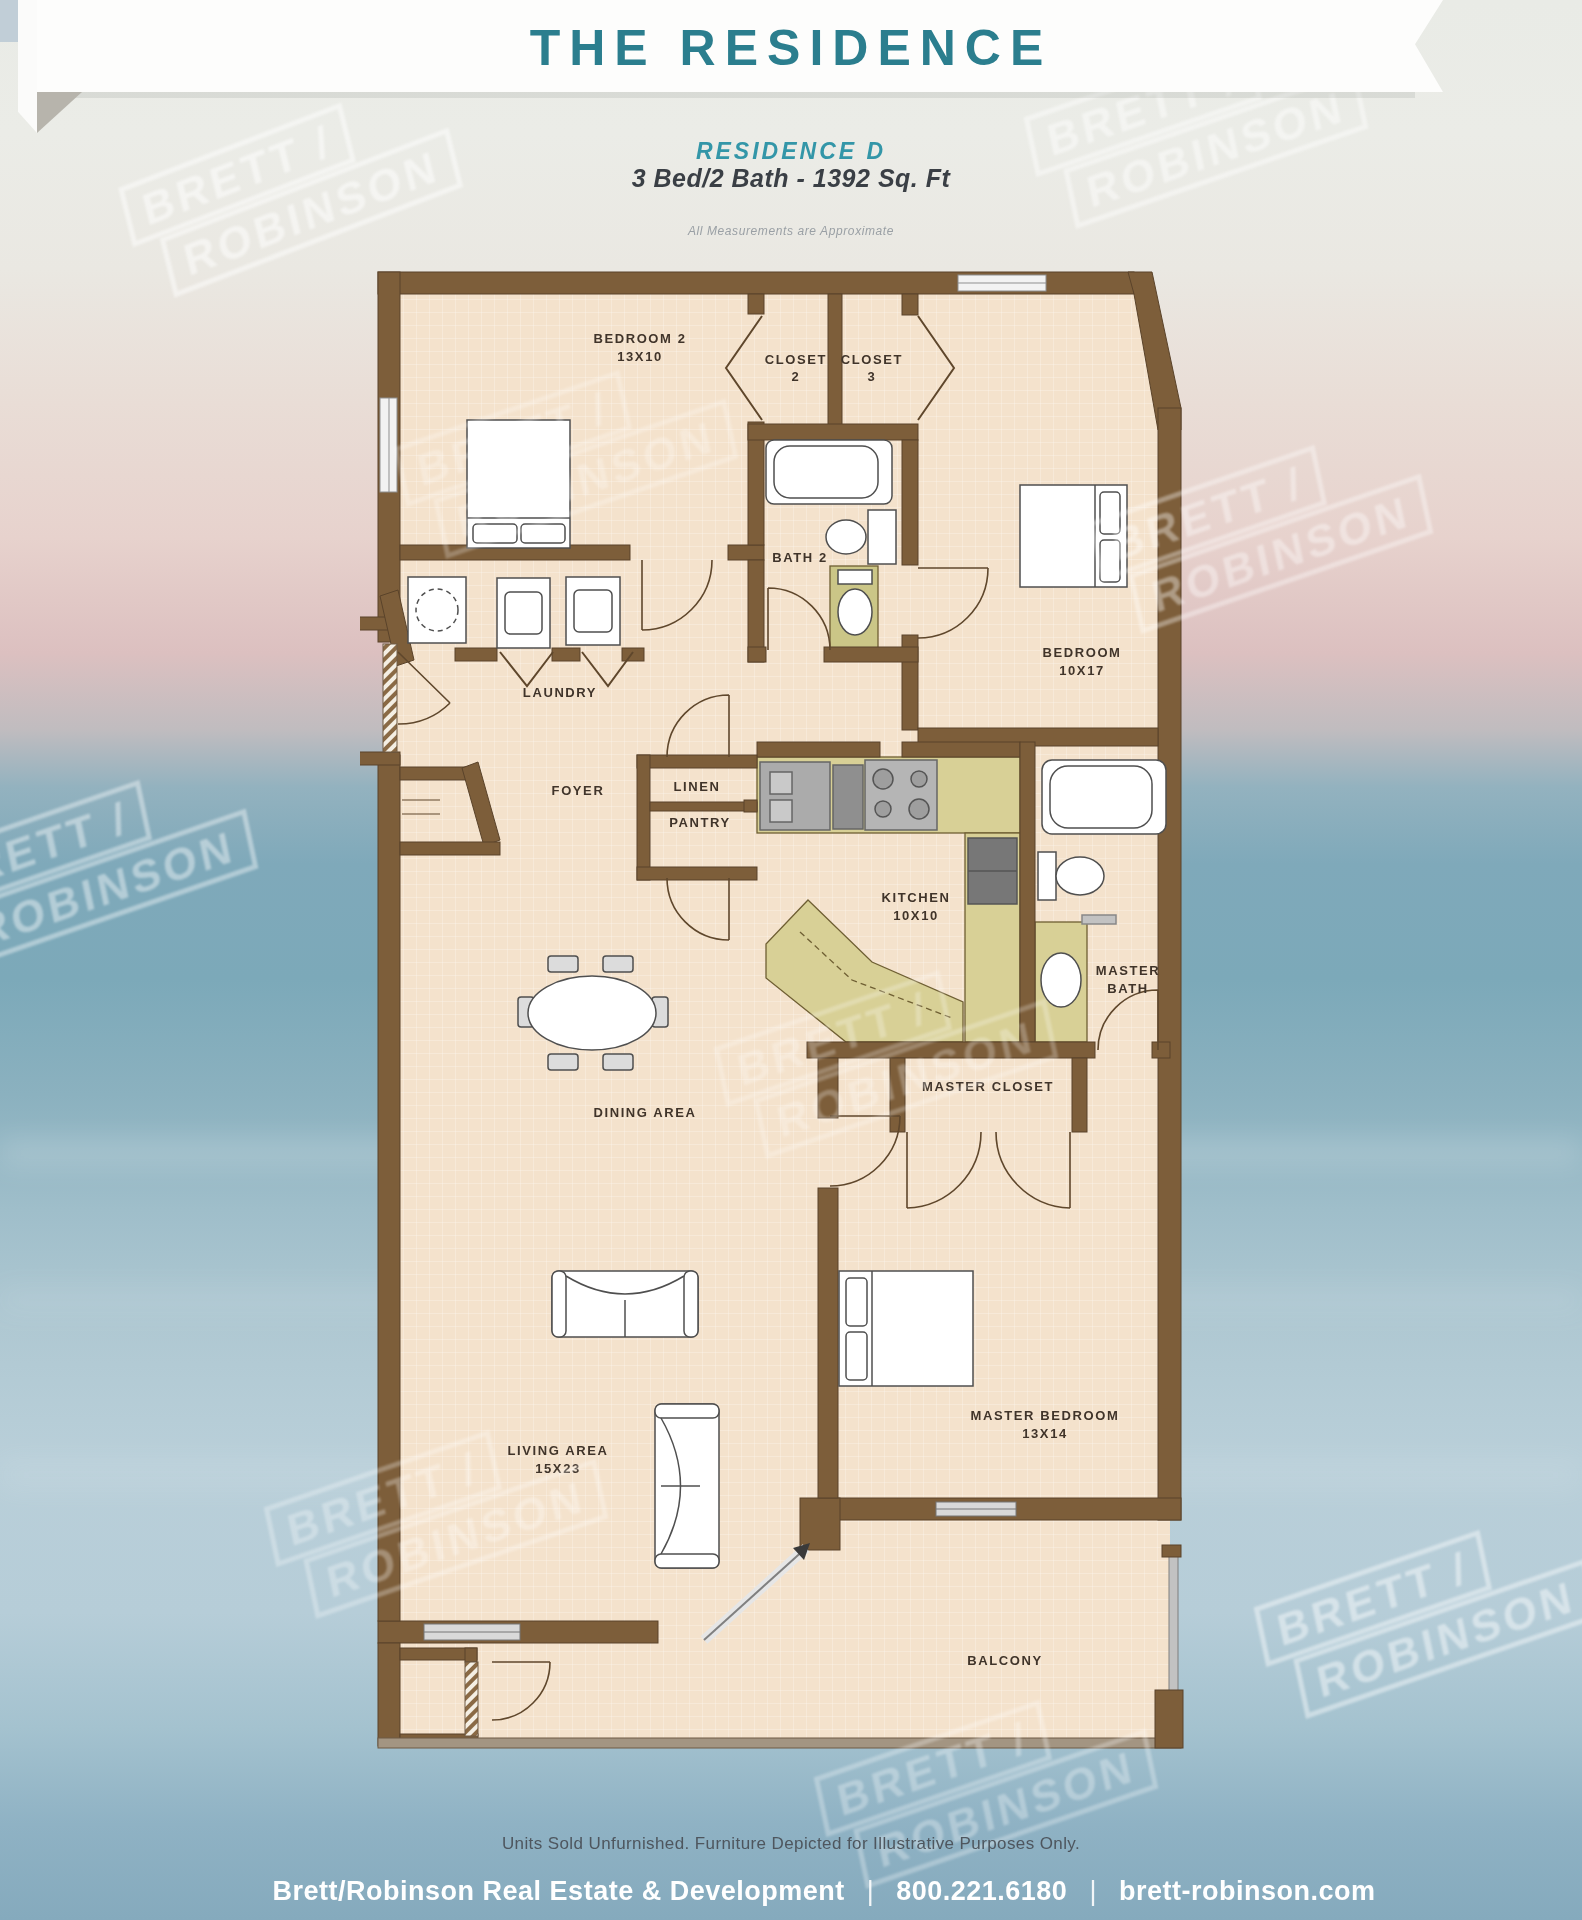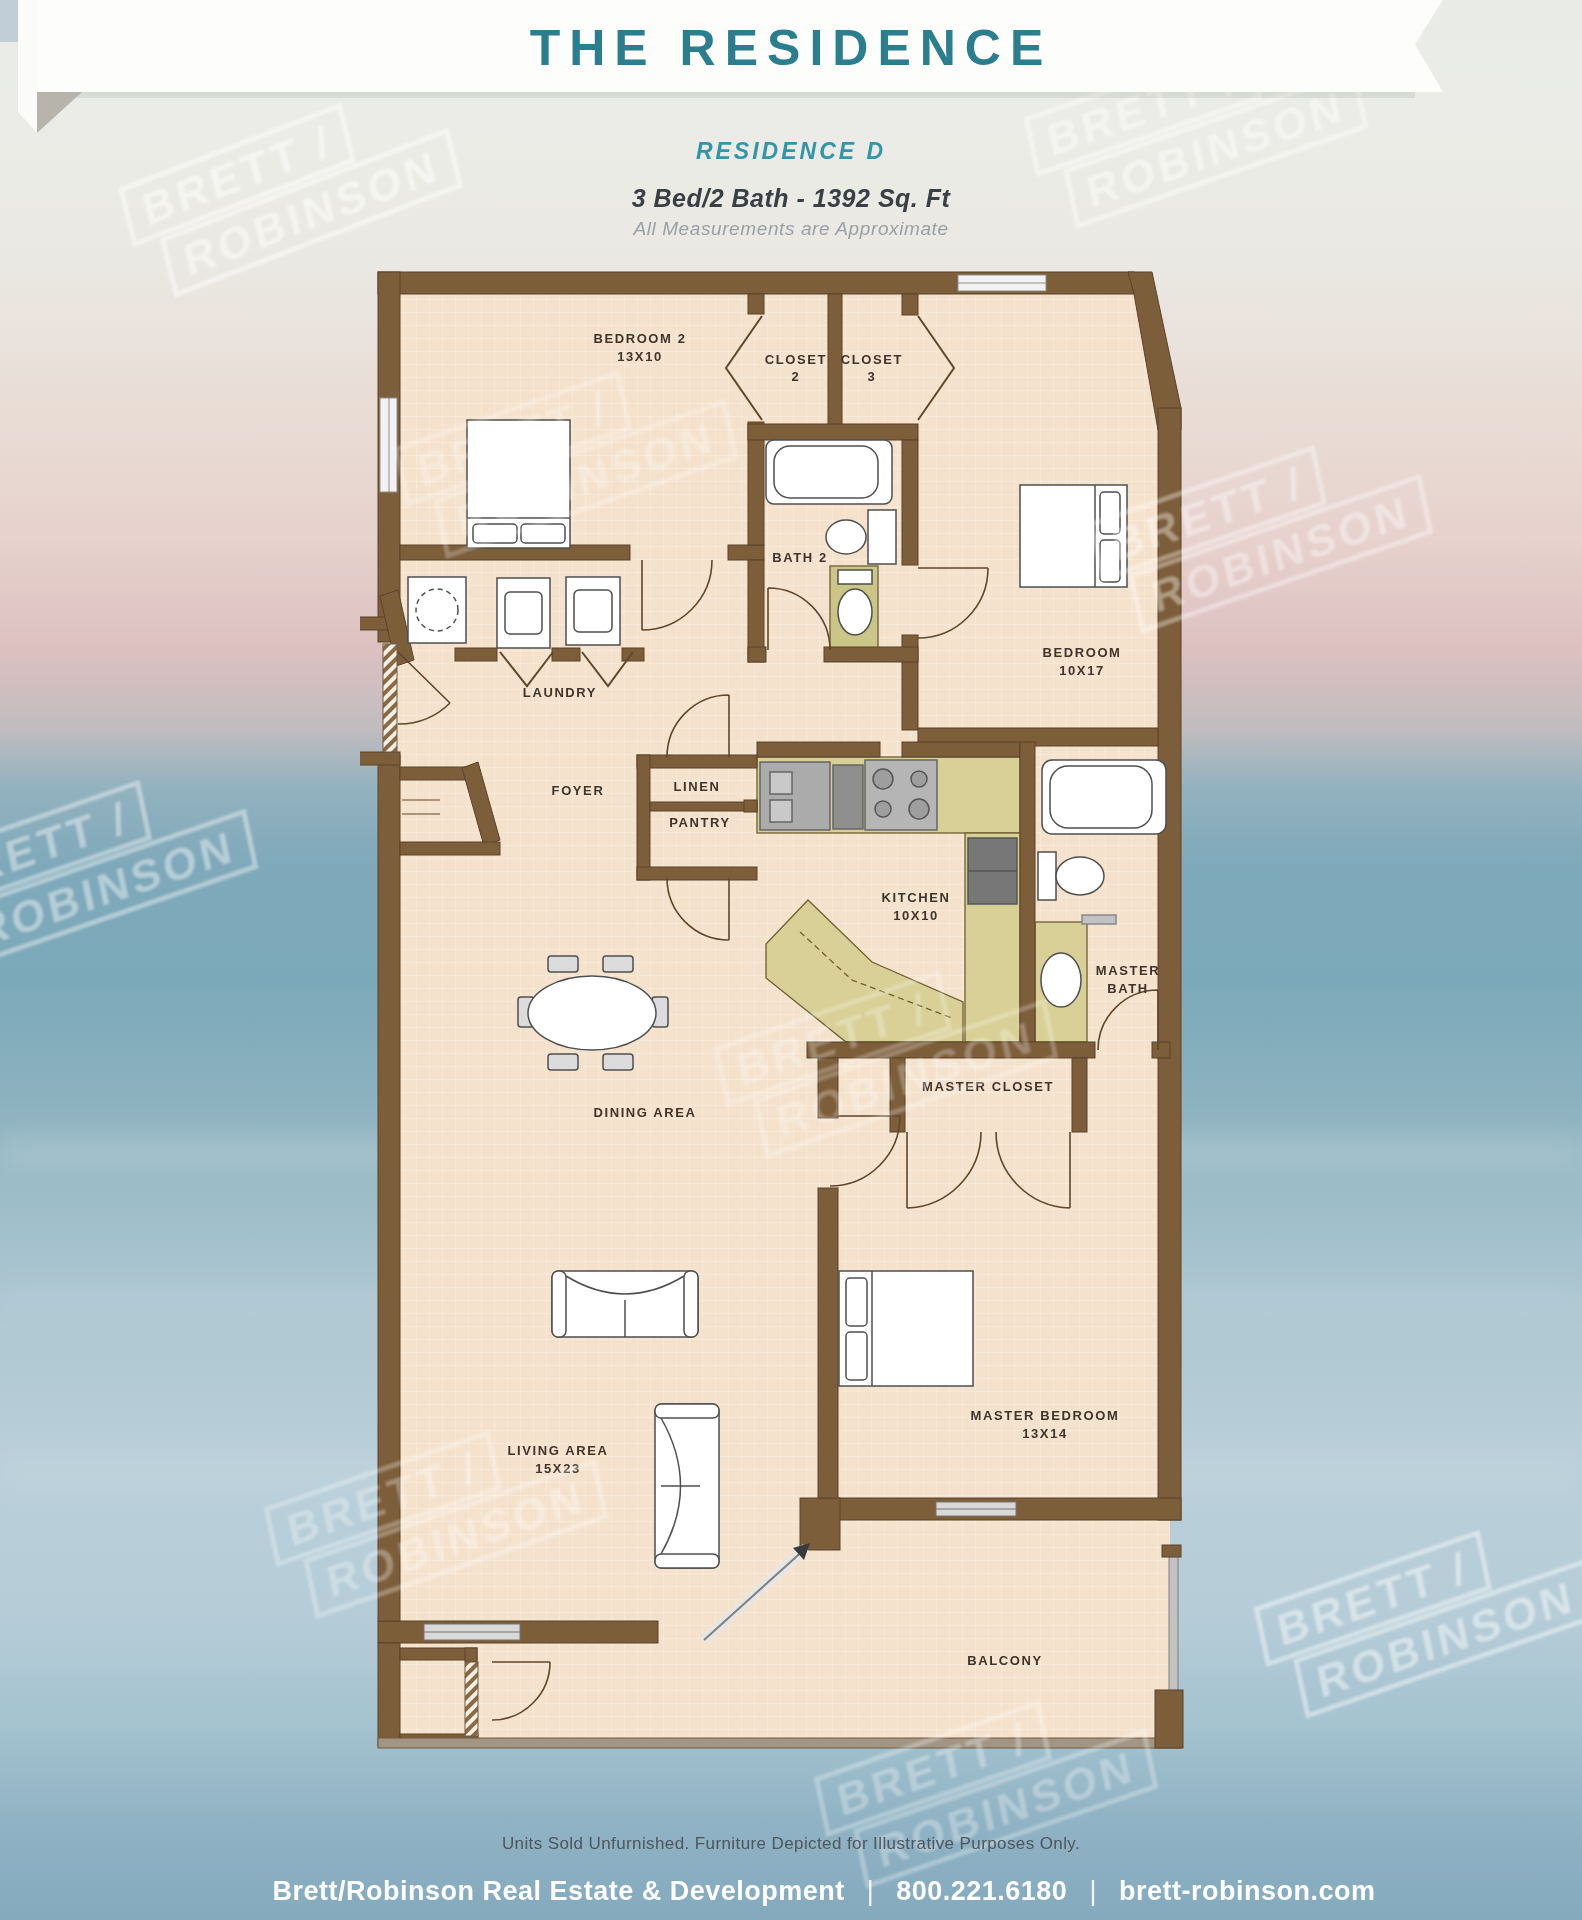--- a/index.html
+++ b/index.html
@@ -17,22 +17,22 @@
     clip-path:polygon(0 0,100% 0,calc(100% - 28px) 48%,100% 100%,0 100%);}
   .banner-shadow{position:absolute;left:37px;top:92px;width:1378px;height:6px;background:rgba(90,95,90,.12);z-index:3;}
   .banner-tail{position:absolute;left:18px;top:0;width:19px;height:133px;background:#fbfbfa;z-index:4;
     clip-path:polygon(0 0,100% 0,100% 100%,0 84%);}
   .banner-fold{position:absolute;left:37px;top:92px;width:0;height:0;z-index:4;
     border-top:41px solid #b7b4ac;border-right:45px solid transparent;}
   .banner-title{position:absolute;left:0;top:0;width:100%;height:104px;line-height:96px;text-align:center;
     color:#2b7e8e;font-size:50px;font-weight:bold;letter-spacing:9px;z-index:5;}
   .sub{position:absolute;left:0;width:100%;text-align:center;z-index:5;font-style:italic;}
   .sub-res{top:138px;color:#3396a8;font-size:23px;font-weight:bold;letter-spacing:3px;}
-  .sub-spec{top:184px;color:#3a3f45;font-size:25px;font-weight:bold;letter-spacing:.5px;}
-  .sub-note{top:218px;color:#9aa0a5;font-size:19px;letter-spacing:.6px;}
+  .sub-spec{top:164px;color:#3a3f45;font-size:25px;font-weight:bold;letter-spacing:.5px;}
+  .sub-note{top:224px;color:#9aa0a5;font-size:12px;letter-spacing:.6px;}
   
   .wm{position:absolute;z-index:3;color:#fff;font-weight:800;opacity:var(--o,.35);filter:blur(1px);pointer-events:none;}
   .wm .b1,.wm .b2{border:5px solid rgba(255,255,255,.95);padding:1px 14px;font-size:44px;letter-spacing:4px;
     line-height:1.12;width:max-content;transform:skewY(-7deg);}
   .wm .b2{transform:skewY(-7deg) translate(28px,-3px);}
   .plan{position:absolute;left:360px;top:256px;z-index:2;}
   .footer-note{position:absolute;left:0;top:1834px;width:100%;text-align:center;z-index:5;
     color:#4e565e;font-size:17px;font-weight:normal;letter-spacing:.4px;}
   .footer-bar{position:absolute;left:0;top:1876px;width:100%;text-align:center;z-index:5;
     color:#fff;font-size:27px;font-weight:bold;letter-spacing:.5px;margin-left:33px;}

